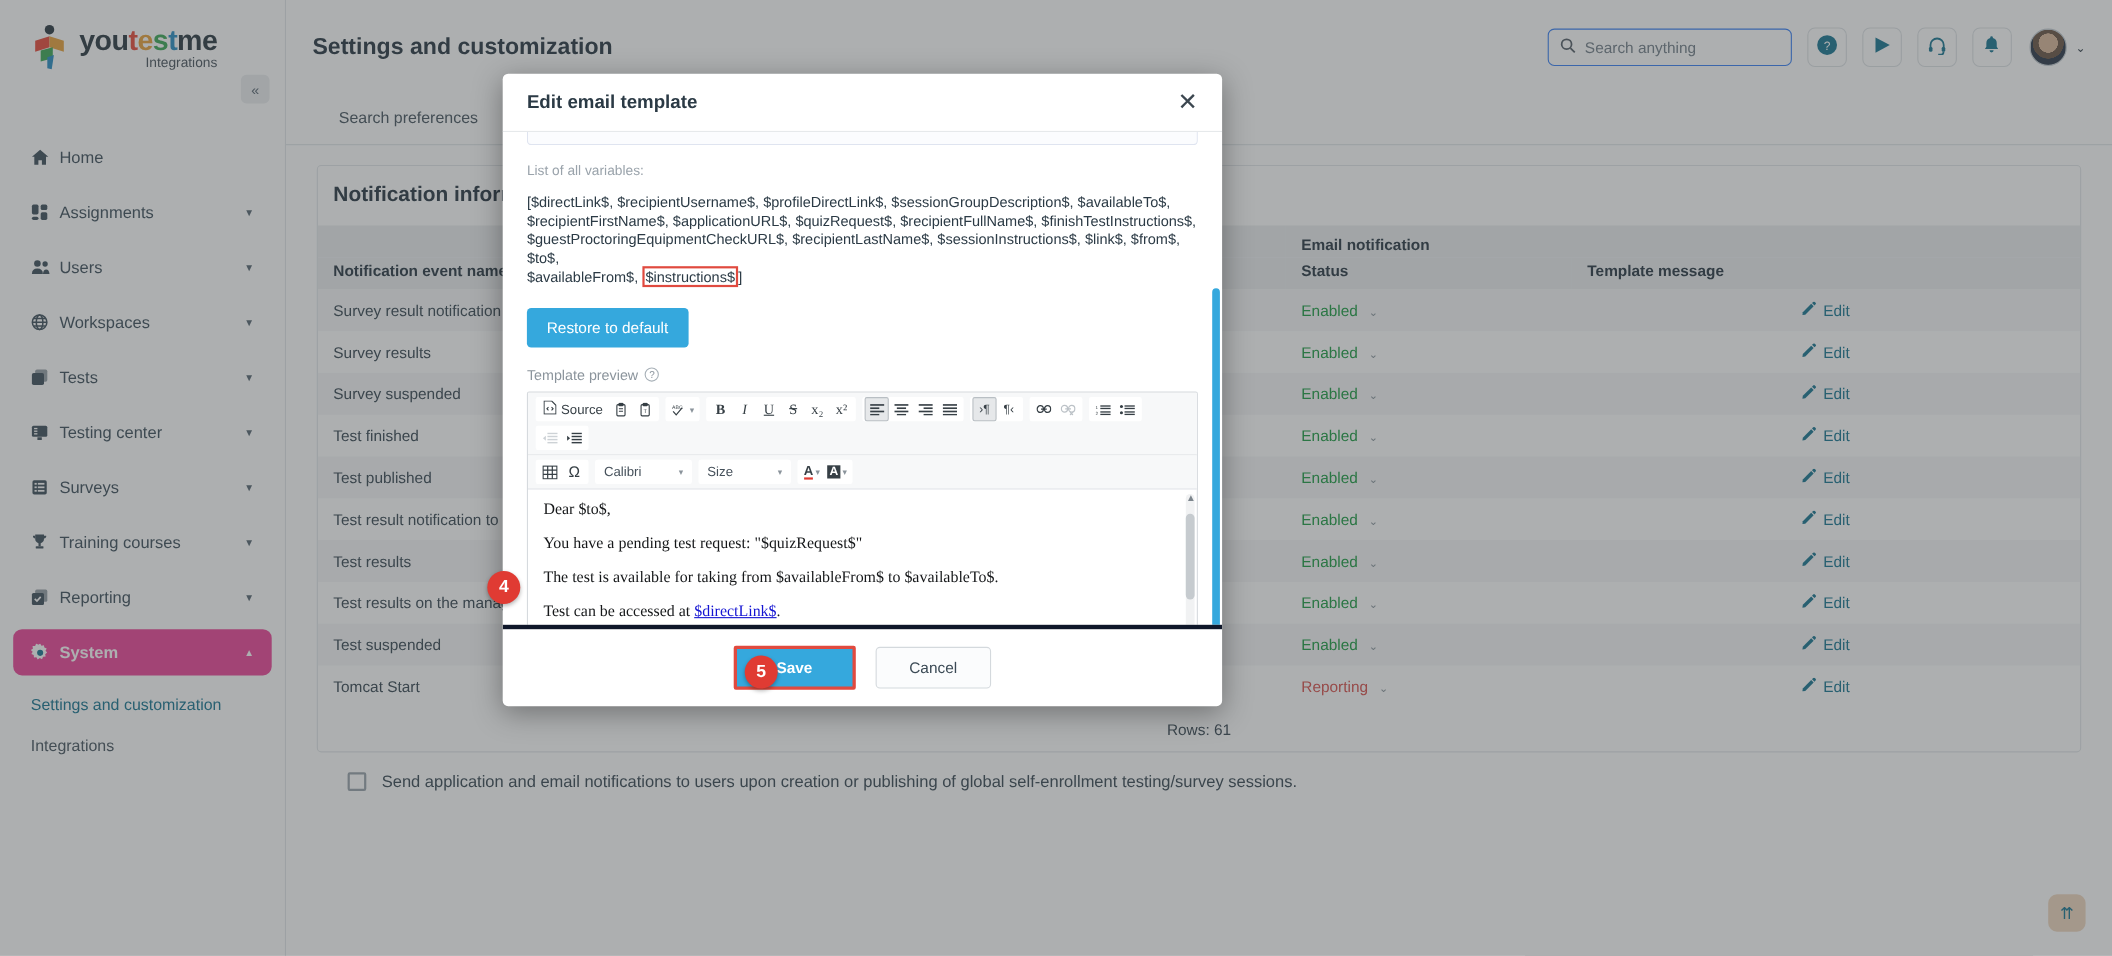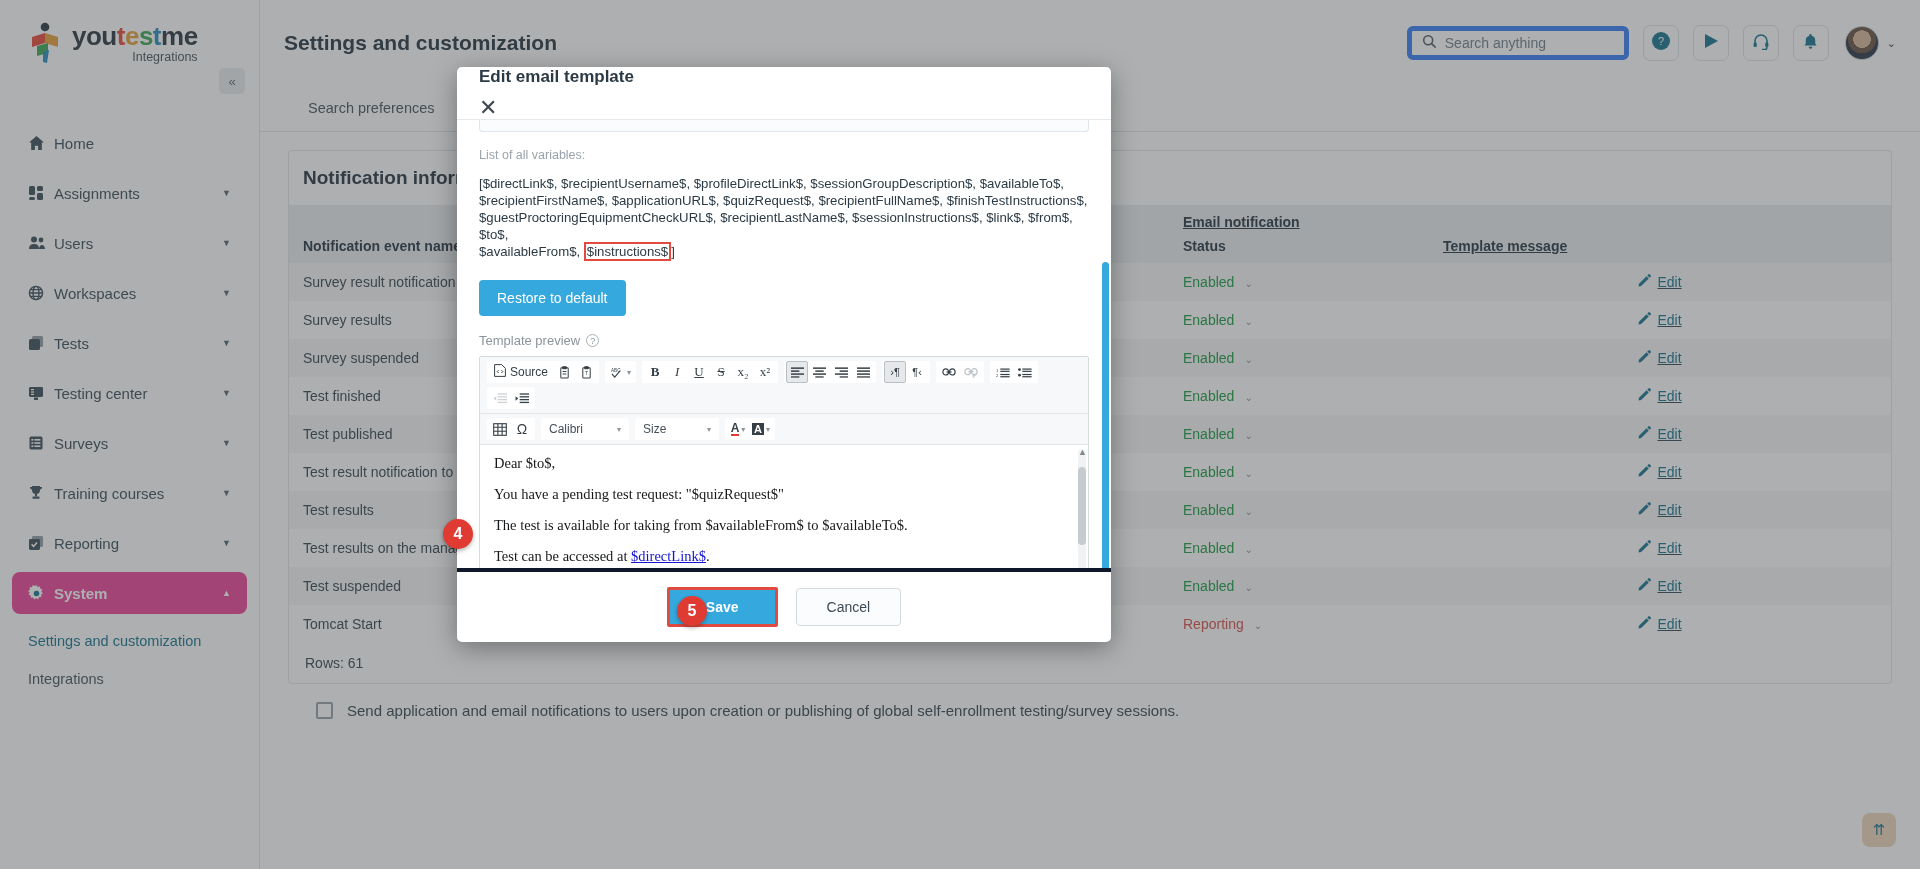--- a/index.html
+++ b/index.html
@@ -44,21 +44,21 @@
     padding-left: 28px; height: 38px; display: flex; align-items: center;
     font-size: 14.5px; color: #4a5862; cursor: pointer;
   }
   .sub-item.sel { color: #1b7793; }
 
   
   .main { position: absolute; left: 260px; top: 0; right: 0; bottom: 0; background: #fff; }
   .topbar { height: 86px; display: flex; align-items: center; padding: 0 24px; }
   .page-title { font-size: 21px; font-weight: bold; color: #2b3a45; flex: 1; }
   .search-box {
-    width: 222px; height: 34px; border: 5px solid #3b82f6; border-radius: 6px;
+    width: 222px; height: 34px; border: 1px solid #3b82f6; border-radius: 6px;
     display: flex; align-items: center; padding: 0 10px; color: #76828c; font-size: 14px;
   }
   .search-box svg { margin-right: 8px; }
   .icon-btn {
     width: 36px; height: 36px; margin-left: 14px; border: 1px solid #dfe3e6;
     border-radius: 7px; display: flex; align-items: center; justify-content: center;
     color: #1b7793; cursor: pointer;
   }
   .avatar {
     width: 34px; height: 34px; border-radius: 50%; margin-left: 16px;
@@ -78,43 +78,42 @@
     background: #eceef0; color: #2b3a45; font-weight: bold; text-align: left;
     padding: 9px 14px; font-size: 14px;
   }
   table.ntable thead tr.grp th { padding-bottom: 4px; }
   table.ntable thead tr.sub th { padding-top: 4px; }
   table.ntable td { padding: 11px 14px; color: #3b4a55; }
   table.ntable tbody tr:nth-child(odd) { background: #f6f7f8; }
   .lnk { color: #1b7793; cursor: pointer; }
   .enabled { color: #1f9d45; }
   .disabled { color: #d9534f; }
-  .cell-c { text-align: center; text-decoration: underline; }
+  .cell-c { text-align: center; }
   .chev { color: #8b969e; font-size: 10px; margin-left: 10px; }
   .pencil { color: #1b7793; margin-right: 6px; }
-  .rows-count { text-align: left; font-size: 14px; color: #3b4a55; padding: 12px 16px; }
+  .rows-count { text-align: center; font-size: 14px; color: #3b4a55; padding: 12px 16px; }
   .footer-check { display: flex; align-items: center; padding: 18px 28px; font-size: 15px; color: #3b4a55; }
   .cbox { width: 17px; height: 17px; border: 2px solid #9aa4ac; border-radius: 2px; margin-right: 14px; }
   .scroll-top {
     position: absolute; right: 24px; bottom: 22px; width: 34px; height: 34px;
     border-radius: 8px; background: #f0d8c0; color: #1b7793;
     display: flex; align-items: center; justify-content: center; font-size: 15px; cursor: pointer;
   }
 
   
   .overlay { position: absolute; inset: 0; background: rgba(60,64,67,.42); }
   .modal {
     position: absolute; left: 457px; top: 67px; width: 654px; height: 575px;
     background: #fff; border-radius: 5px; box-shadow: 0 6px 26px rgba(0,0,0,.35);
     display: flex; flex-direction: column; overflow: hidden;
   }
   .modal-head {
-    height: 53px; display: flex; padding: 0 22px;
+    height: 53px; display: flex; align-items: center; padding: 0 22px;
     border-bottom: 1px solid #e6e9eb;
-    flex-direction: column;
   }
   .modal-title { flex: 1; font-size: 17px; font-weight: bold; color: #2b3a45; }
   .modal-close { font-size: 22px; color: #3c4750; cursor: pointer; line-height: 1; }
   .modal-body { flex: 1; padding: 0 22px; position: relative; overflow: hidden; }
   .subject-stub { height: 12px; border: 1px solid #dfe4f0; border-top: none; border-radius: 0 0 4px 4px; background: #fbfcfe; }
   .lbl-muted { font-size: 12.5px; color: #9aa3ab; margin-top: 16px; }
   .vars {
     margin-top: 14px; font-size: 13.2px; color: #2b3a45; line-height: 1.28;
   }
   .hl-box { border: 2px solid #e04a3f; padding: 0 1px; }

